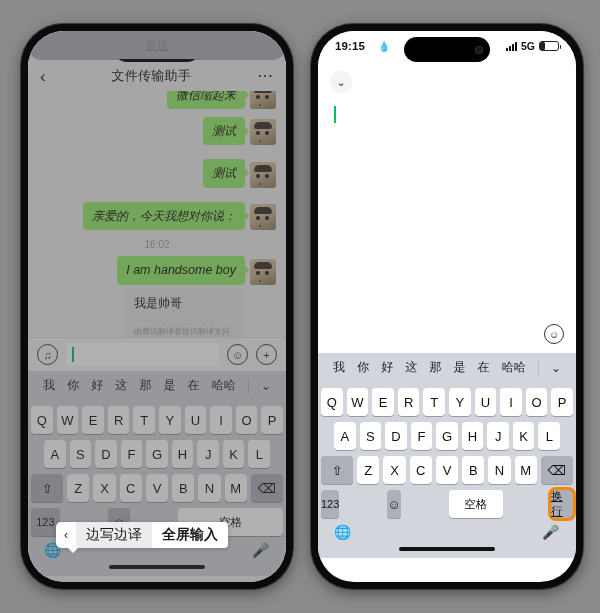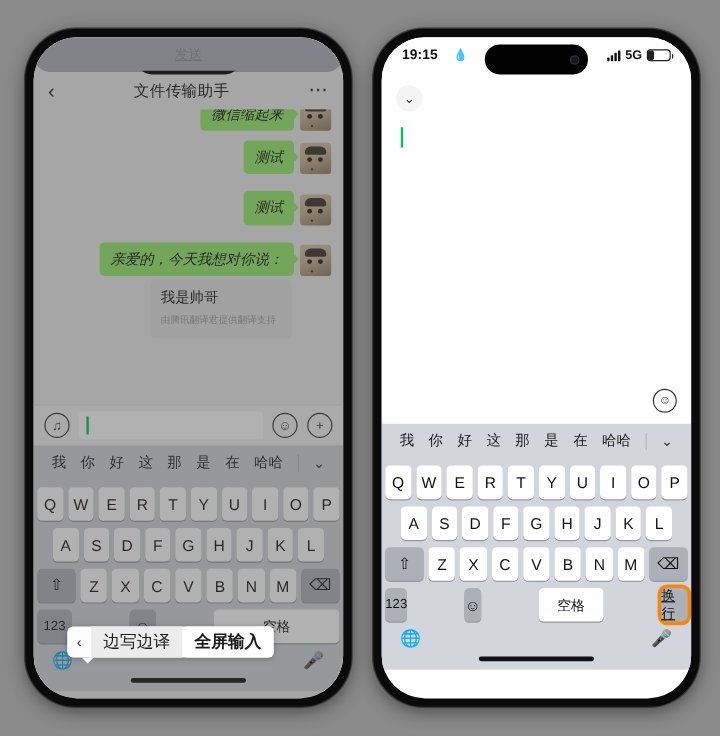--- a/index.html
+++ b/index.html
@@ -98,21 +98,21 @@
     content:""; position:absolute; left:6px; top:12px; width:4px; height:4px;
     border-radius:50%; background:#221c16;
     box-shadow: 9px 0 0 #221c16, 2px 8px 0 -1px #4a3b2c;
   }
   .time-sep { text-align: center; font-size: 10px; color: #9a9a9a; margin: 9px 0 2px; }
   .translate-card {
     background: #e4e4e4; border-radius: 4px; margin: 3px 33px 0 0;
     padding: 7px 9px 10px; max-width: 170px; margin-left: auto; width: 118px;
   }
   .translate-card .tr-text { font-size: 12px; color: #111; }
-  .translate-card .tr-note { font-size: 8px; color: #a0a0a0; margin-top: 4px; }
+  .translate-card .tr-note { font-size: 8px; color: #a0a0a0; margin-top: 14px; }
 
   
   .input-bar {
     height: 34px; background: #f3f3f3; display: flex; align-items: center;
     gap: 8px; padding: 0 9px; border-top: 1px solid #dcdcdc; position: relative; z-index: 3;
   }
   .ic-circle {
     width: 21px; height: 21px; border-radius: 50%; border: 1.3px solid #333;
     display: flex; align-items: center; justify-content: center; font-size: 11px; color: #333; flex: none;
   }
@@ -242,21 +242,26 @@
         <div class="msg-row" style="margin-top:14px;">
           <div class="bubble">测试</div>
           <div class="avatar"></div>
         </div>
 
         <div class="msg-row" style="margin-top:14px;">
           <div class="bubble">亲爱的，今天我想对你说：</div>
           <div class="avatar"></div>
         </div>
 
-
+        <div class="time-sep">16:02</div>
+
+        <div class="msg-row" style="margin-top:6px;">
+          <div class="bubble en">I am handsome boy</div>
+          <div class="avatar"></div>
+        </div>
 
         <div class="translate-card">
           <div class="tr-text">我是帅哥</div>
           <div class="tr-note">由腾讯翻译君提供翻译支持</div>
         </div>
 
       </div>
 
       <div class="input-bar">
         <span class="ic-circle">♫</span>

